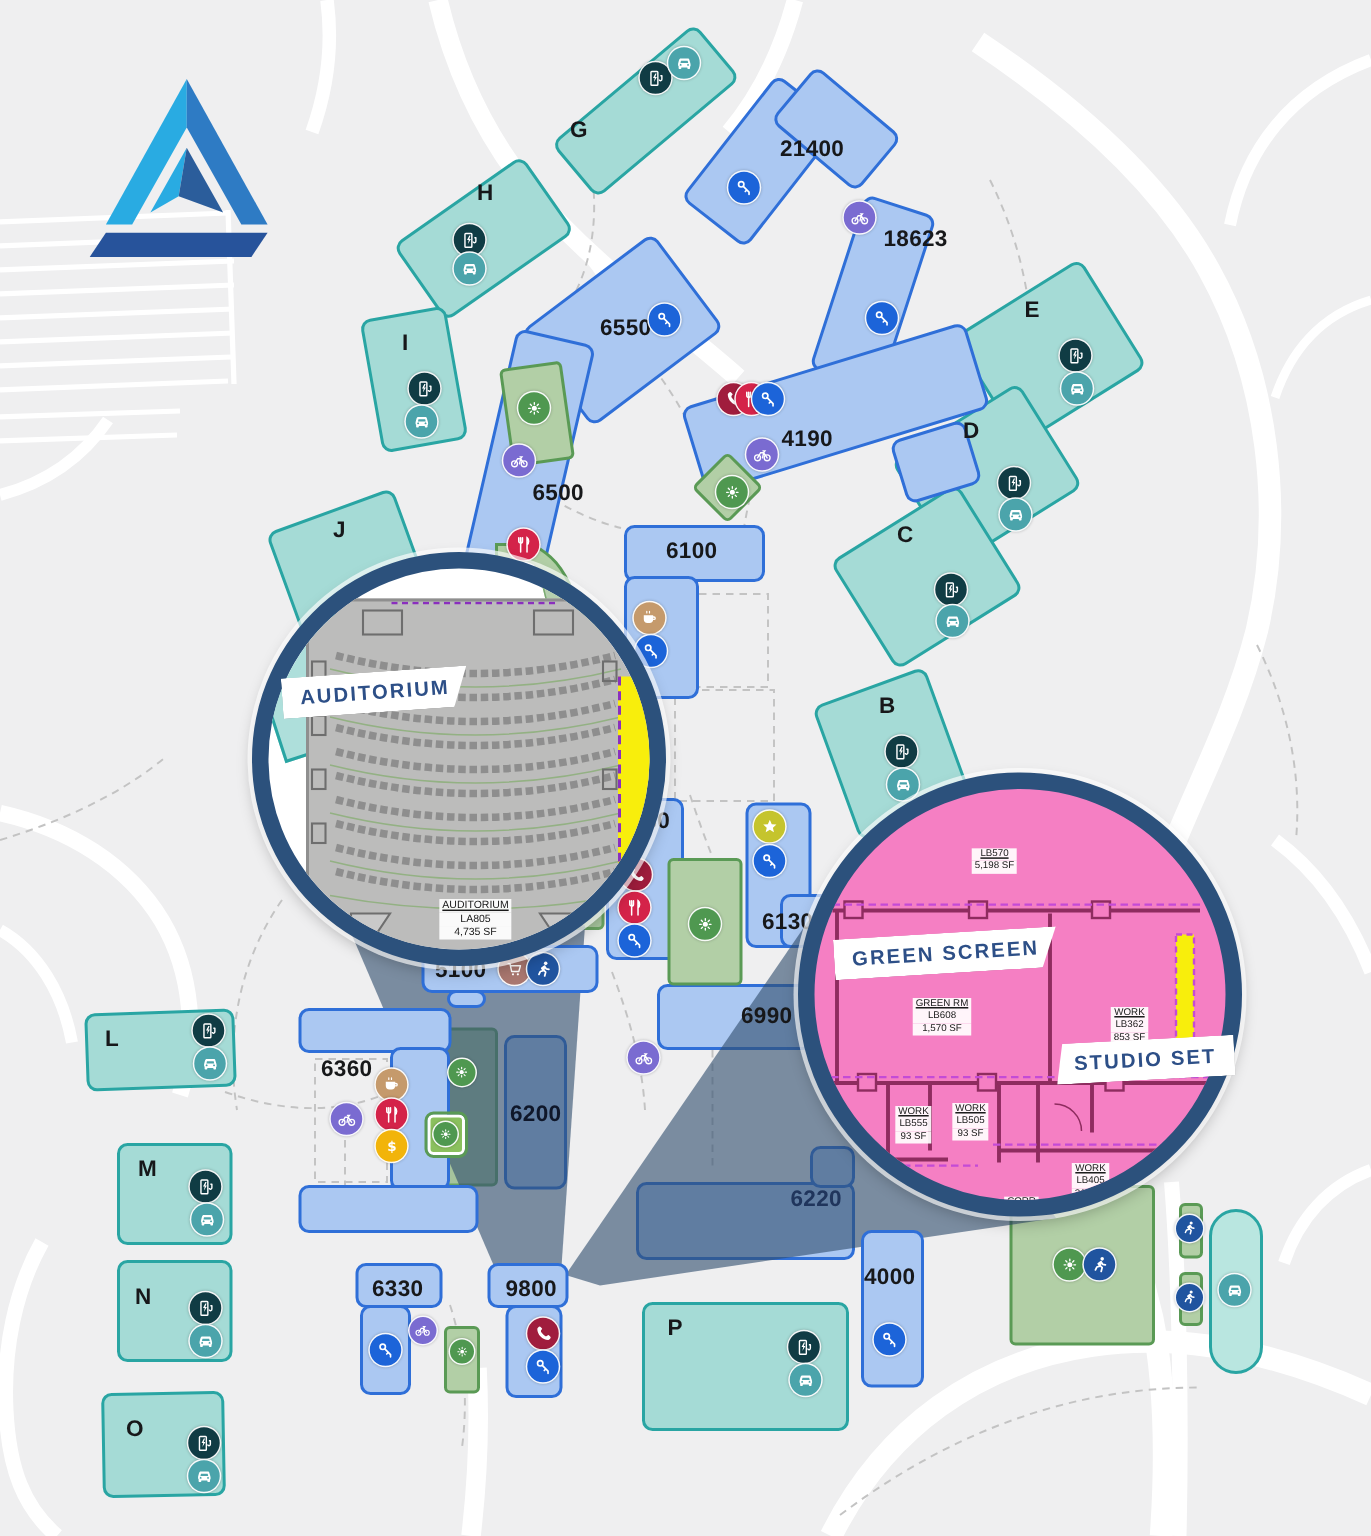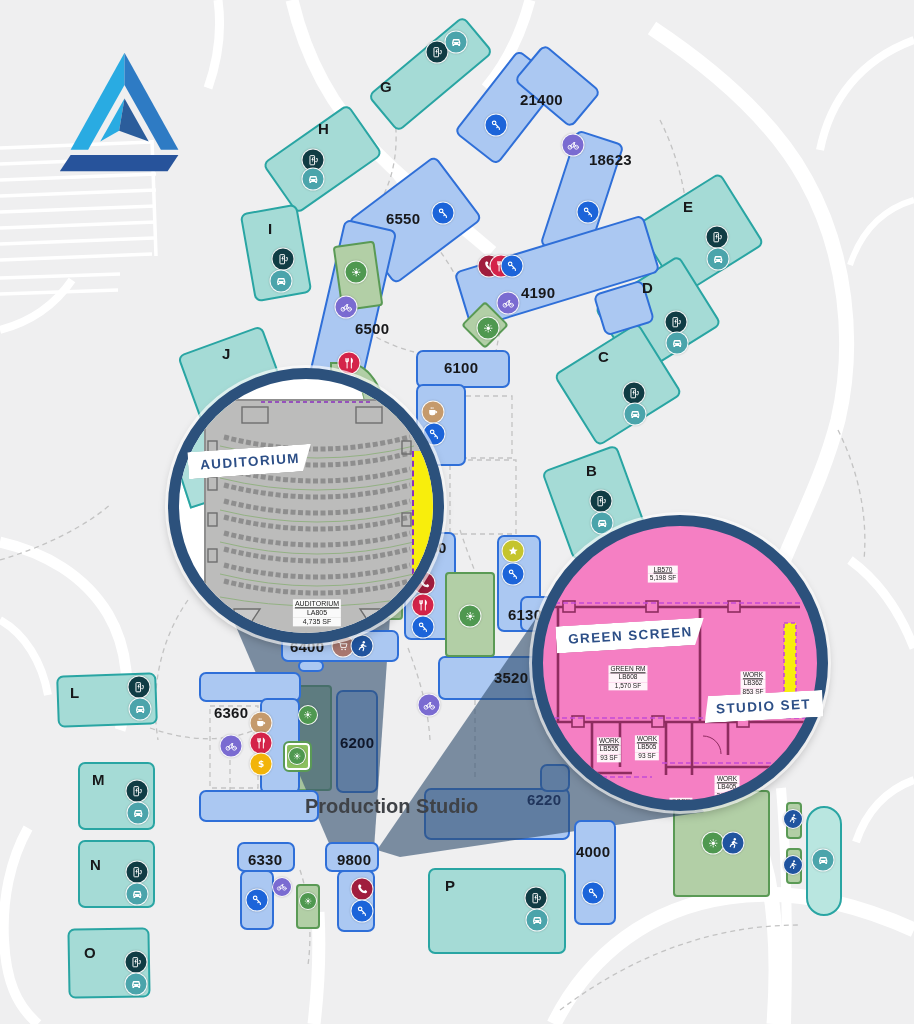--- a/index.html
+++ b/index.html
@@ -236,36 +236,35 @@
   <span class="lbl" style="left:598px;top:348px">C</span>
   <span class="lbl" style="left:586px;top:462px">B</span>
   <span class="lbl" style="left:70px;top:684px">L</span>
   <span class="lbl" style="left:92px;top:771px">M</span>
   <span class="lbl" style="left:90px;top:856px">N</span>
   <span class="lbl" style="left:84px;top:944px">O</span>
   <span class="lbl" style="left:445px;top:877px">P</span>
 
   <span class="lbl" style="left:520px;top:91px">21400</span>
   <span class="lbl" style="left:589px;top:151px">18623</span>
-  <span class="lbl" style="left:386px;top:210px">6550</span>
+  <span class="lbl" style="left:400px;top:210px">6550</span>
   <span class="lbl" style="left:355px;top:320px">6500</span>
   <span class="lbl" style="left:521px;top:284px">4190</span>
   <span class="lbl" style="left:444px;top:359px">6100</span>
   <span class="lbl" style="left:421px;top:539px">180</span>
   <span class="lbl" style="left:508px;top:606px">6130</span>
-  <span class="lbl" style="left:494px;top:669px">3520</span>
-  <span class="lbl" style="left:290px;top:638px">6400</span>
+  <span class="lbl" style="left:494px;top:669px">6990</span>
+  <span class="lbl" style="left:290px;top:638px">5100</span>
   <span class="lbl" style="left:214px;top:704px">6360</span>
   <span class="lbl" style="left:340px;top:734px;color:#0f172a">6200</span>
   <span class="lbl" style="left:527px;top:791px;color:#20355c">6220</span>
   <span class="lbl" style="left:576px;top:843px">4000</span>
   <span class="lbl" style="left:337px;top:851px">9800</span>
   <span class="lbl" style="left:248px;top:851px">6330</span>
 
-  <div class="ps-lbl" style="left:305px;top:795px">Production Studio</div>
 
   <div id="poi-layer" class="abs" style="left:0;top:0;width:914px;height:1024px;z-index:45;pointer-events:none">
       <span class="poi c-ev" style="left: 437px; top: 52px; width: 23px; height: 23px; pointer-events: auto;">
         <svg viewBox="0 0 24 24">
           <use href="#i-ev"></use>
         </svg>
       </span>
       <span class="poi c-car" style="left: 456px; top: 42px; width: 23px; height: 23px; pointer-events: auto;">
         <svg viewBox="0 0 24 24">
           <use href="#i-car"></use>

